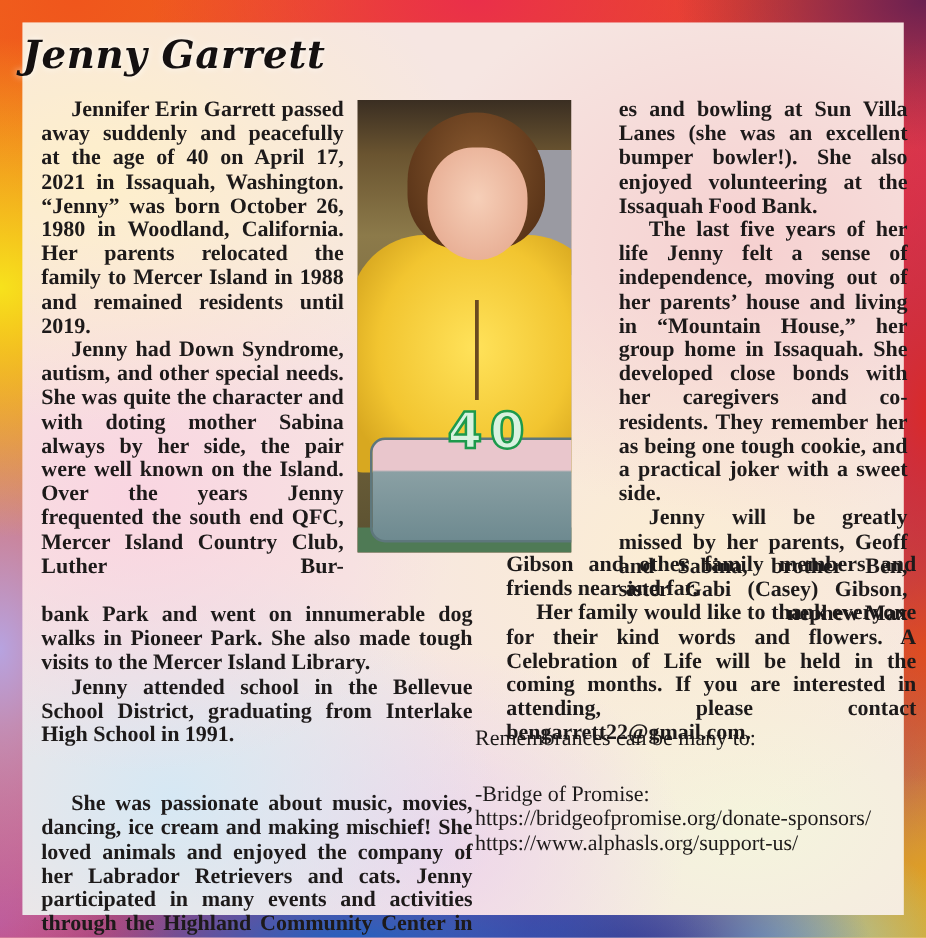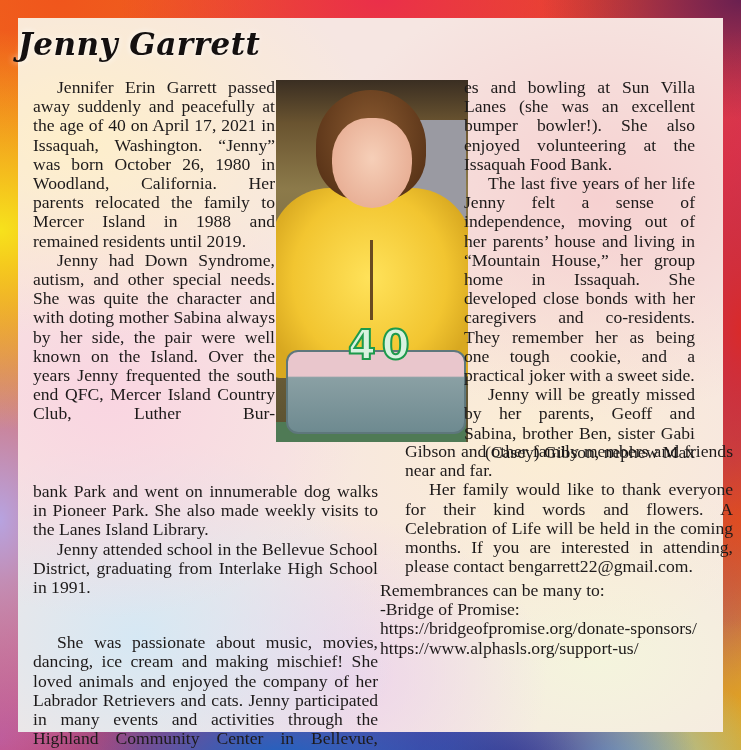--- a/index.html
+++ b/index.html
@@ -35,33 +35,34 @@
     .title {
       position: absolute; left: 0; right: 0; top: 8px; text-align: left;
       font-family: "DejaVu Serif", serif; font-style: italic; font-weight: bold;
       font-size: 31px; letter-spacing: 0.5px; color: #141010;
       text-shadow: 0 0 6px rgba(255,255,255,0.9);
     }
     .col {
       position: absolute; font-family: "Liberation Serif", serif;
       font-size: 17.6px; line-height: 19.2px; color: #1d1a1a;
       text-align: justify;
+      font-weight: bold;
     }
     .col p { margin: 0; text-indent: 24px; }
     .col p.noindent { text-indent: 0; }
     .col1 { left: 15px; top: 60px; width: 242px; }
     .col1b { left: 15px; top: 464px; width: 345px; }
-    .col2 { left: 446px; top: 60px; width: 231px; }
+    .col2 { left: 477px; top: 60px; width: 231px; }
     .col2b { left: 362px; top: 424px; width: 328px; margin-left: 25px; }
     .rem { position: absolute; left: 362px; top: 563px; width: 330px;
       font-family: "Liberation Serif", serif; font-size: 17.6px; line-height: 19.2px; color: #1d1a1a; }
     .rem .line { display: block; white-space: nowrap; }
-    .rem .gap { margin-top: 0; }
+    .rem .gap { margin-top: 26px; }
     .photo {
-      position: absolute; left: 258px; top: 62px; width: 192px; height: 362px; overflow: hidden;
+      position: absolute; left: 268px; top: 62px; width: 171px; height: 362px; overflow: hidden;
       background: linear-gradient(180deg, #3a2e22 0%, #6a5430 12%, #8c7a4a 30%, #5a5030 100%);
     }
     .photo .bgwall { position:absolute; left:130px; top:40px; width:60px; height:100px; background:#9a9aa2; }
     .photo .shirt {
       position:absolute; left:-6px; top:108px; width:202px; height:190px;
       background: radial-gradient(ellipse 110px 120px at 100px 90px, #ffe25a, #f2c530 70%, #d8a820);
       border-radius: 60px 60px 10px 10px;
     }
     .photo .hair {
       position:absolute; left:40px; top:10px; width:110px; height:110px; border-radius: 50% 50% 40% 40%;
@@ -99,21 +100,21 @@
     <div class="shirt"></div>
     <div class="hair"></div>
     <div class="face"></div>
     <div class="zip"></div>
     <div class="table"></div>
     <div class="cake"></div>
     <div class="candles">40</div>
   </div>
 
   <div class="col col1b">
-    <p class="noindent">bank Park and went on innumerable dog walks in Pioneer Park. She also made weekly visits to the Lanes Island Library.</p>
+    <p class="noindent">bank Park and went on innumerable dog walks in Pioneer Park. She also made tough visits to the Mercer Island Library.</p>
     <p>Jenny attended school in the Bellevue School District, graduating from Interlake High School in 1991.</p>
     <p style="text-align-last: justify; margin-top: 36px;">She was passionate about music, movies, dancing, ice cream and making mischief! She loved animals and enjoyed the company of her Labrador Retrievers and cats. Jenny participated in many events and activities through the Highland Community Center in Bellevue, particularly enjoying danc-</p>
   </div>
 
   <div class="col col2">
     <p class="noindent">es and bowling at Sun Villa Lanes (she was an excellent bumper bowler!). She also enjoyed volunteering at the Issaquah Food Bank.</p>
     <p>The last five years of her life Jenny felt a sense of independence, moving out of her parents’ house and living in “Mountain House,” her group home in Issaquah. She developed close bonds with her caregivers and co-residents. They remember her as being one tough cookie, and a practical joker with a sweet side.</p>
     <p style="text-align-last: right;">Jenny will be greatly missed by her parents, Geoff and Sabina, brother Ben, sister Gabi (Casey) Gibson, nephew Max</p>
   </div>
 

